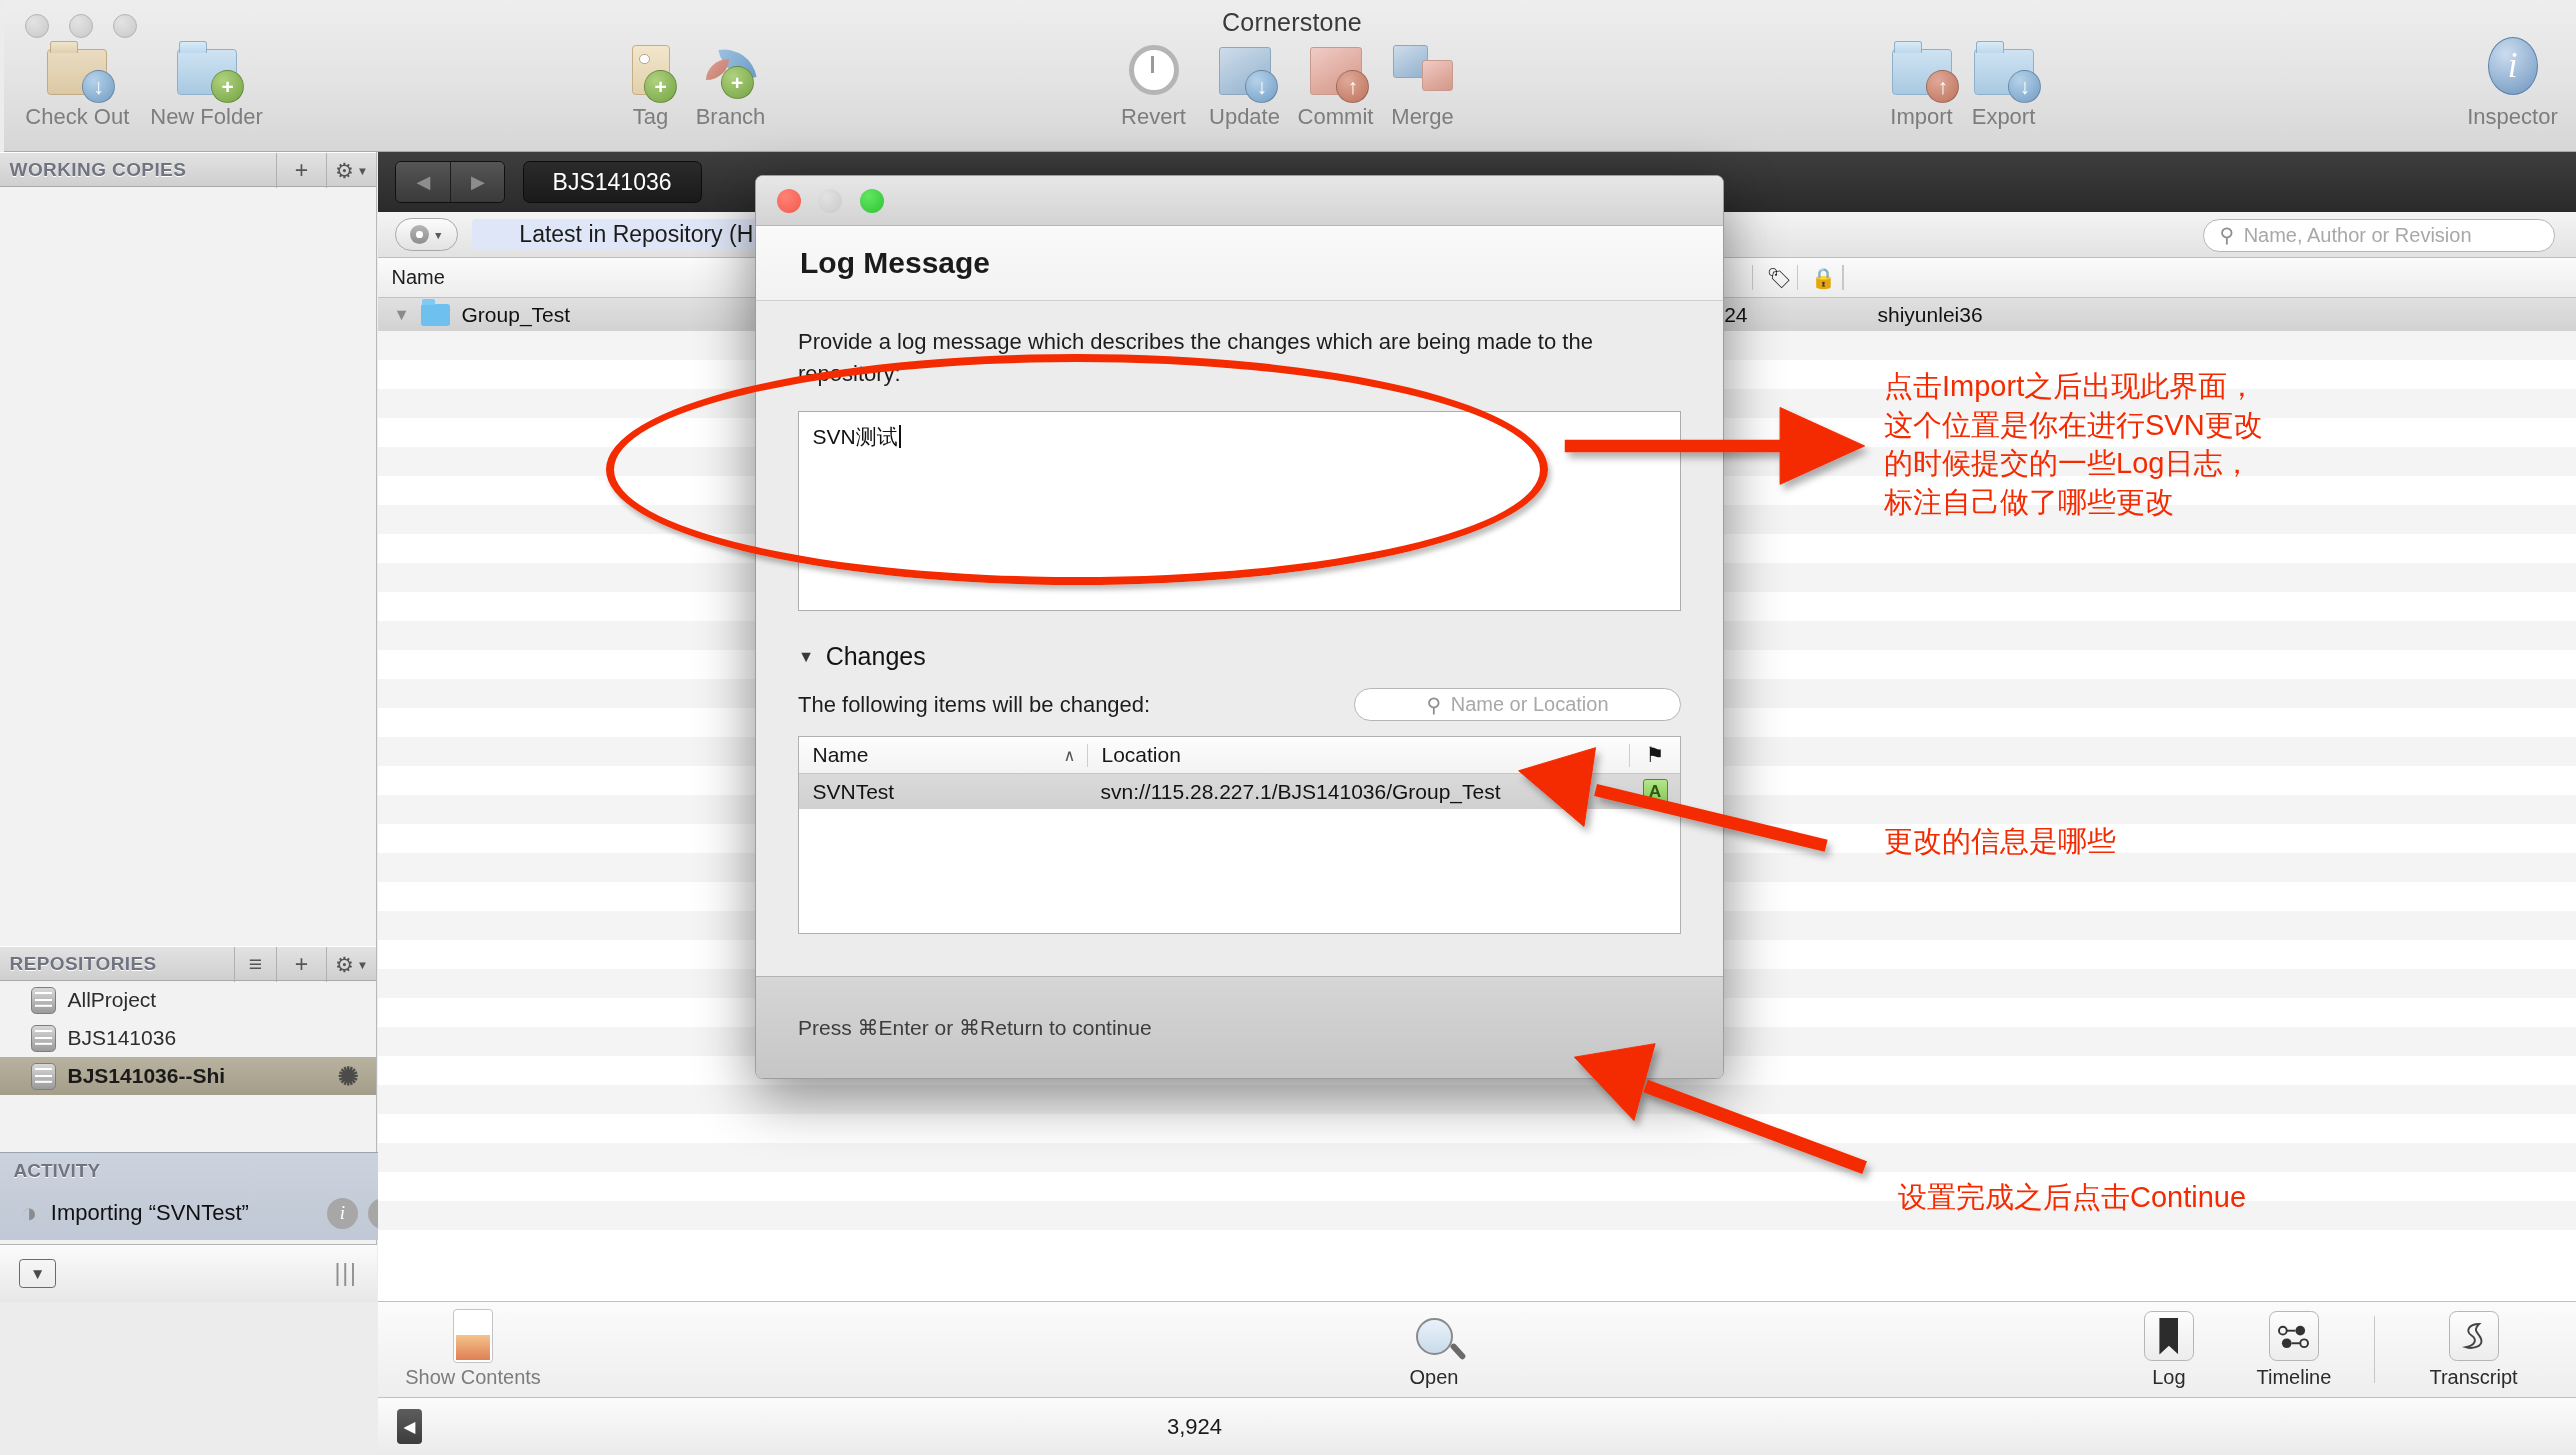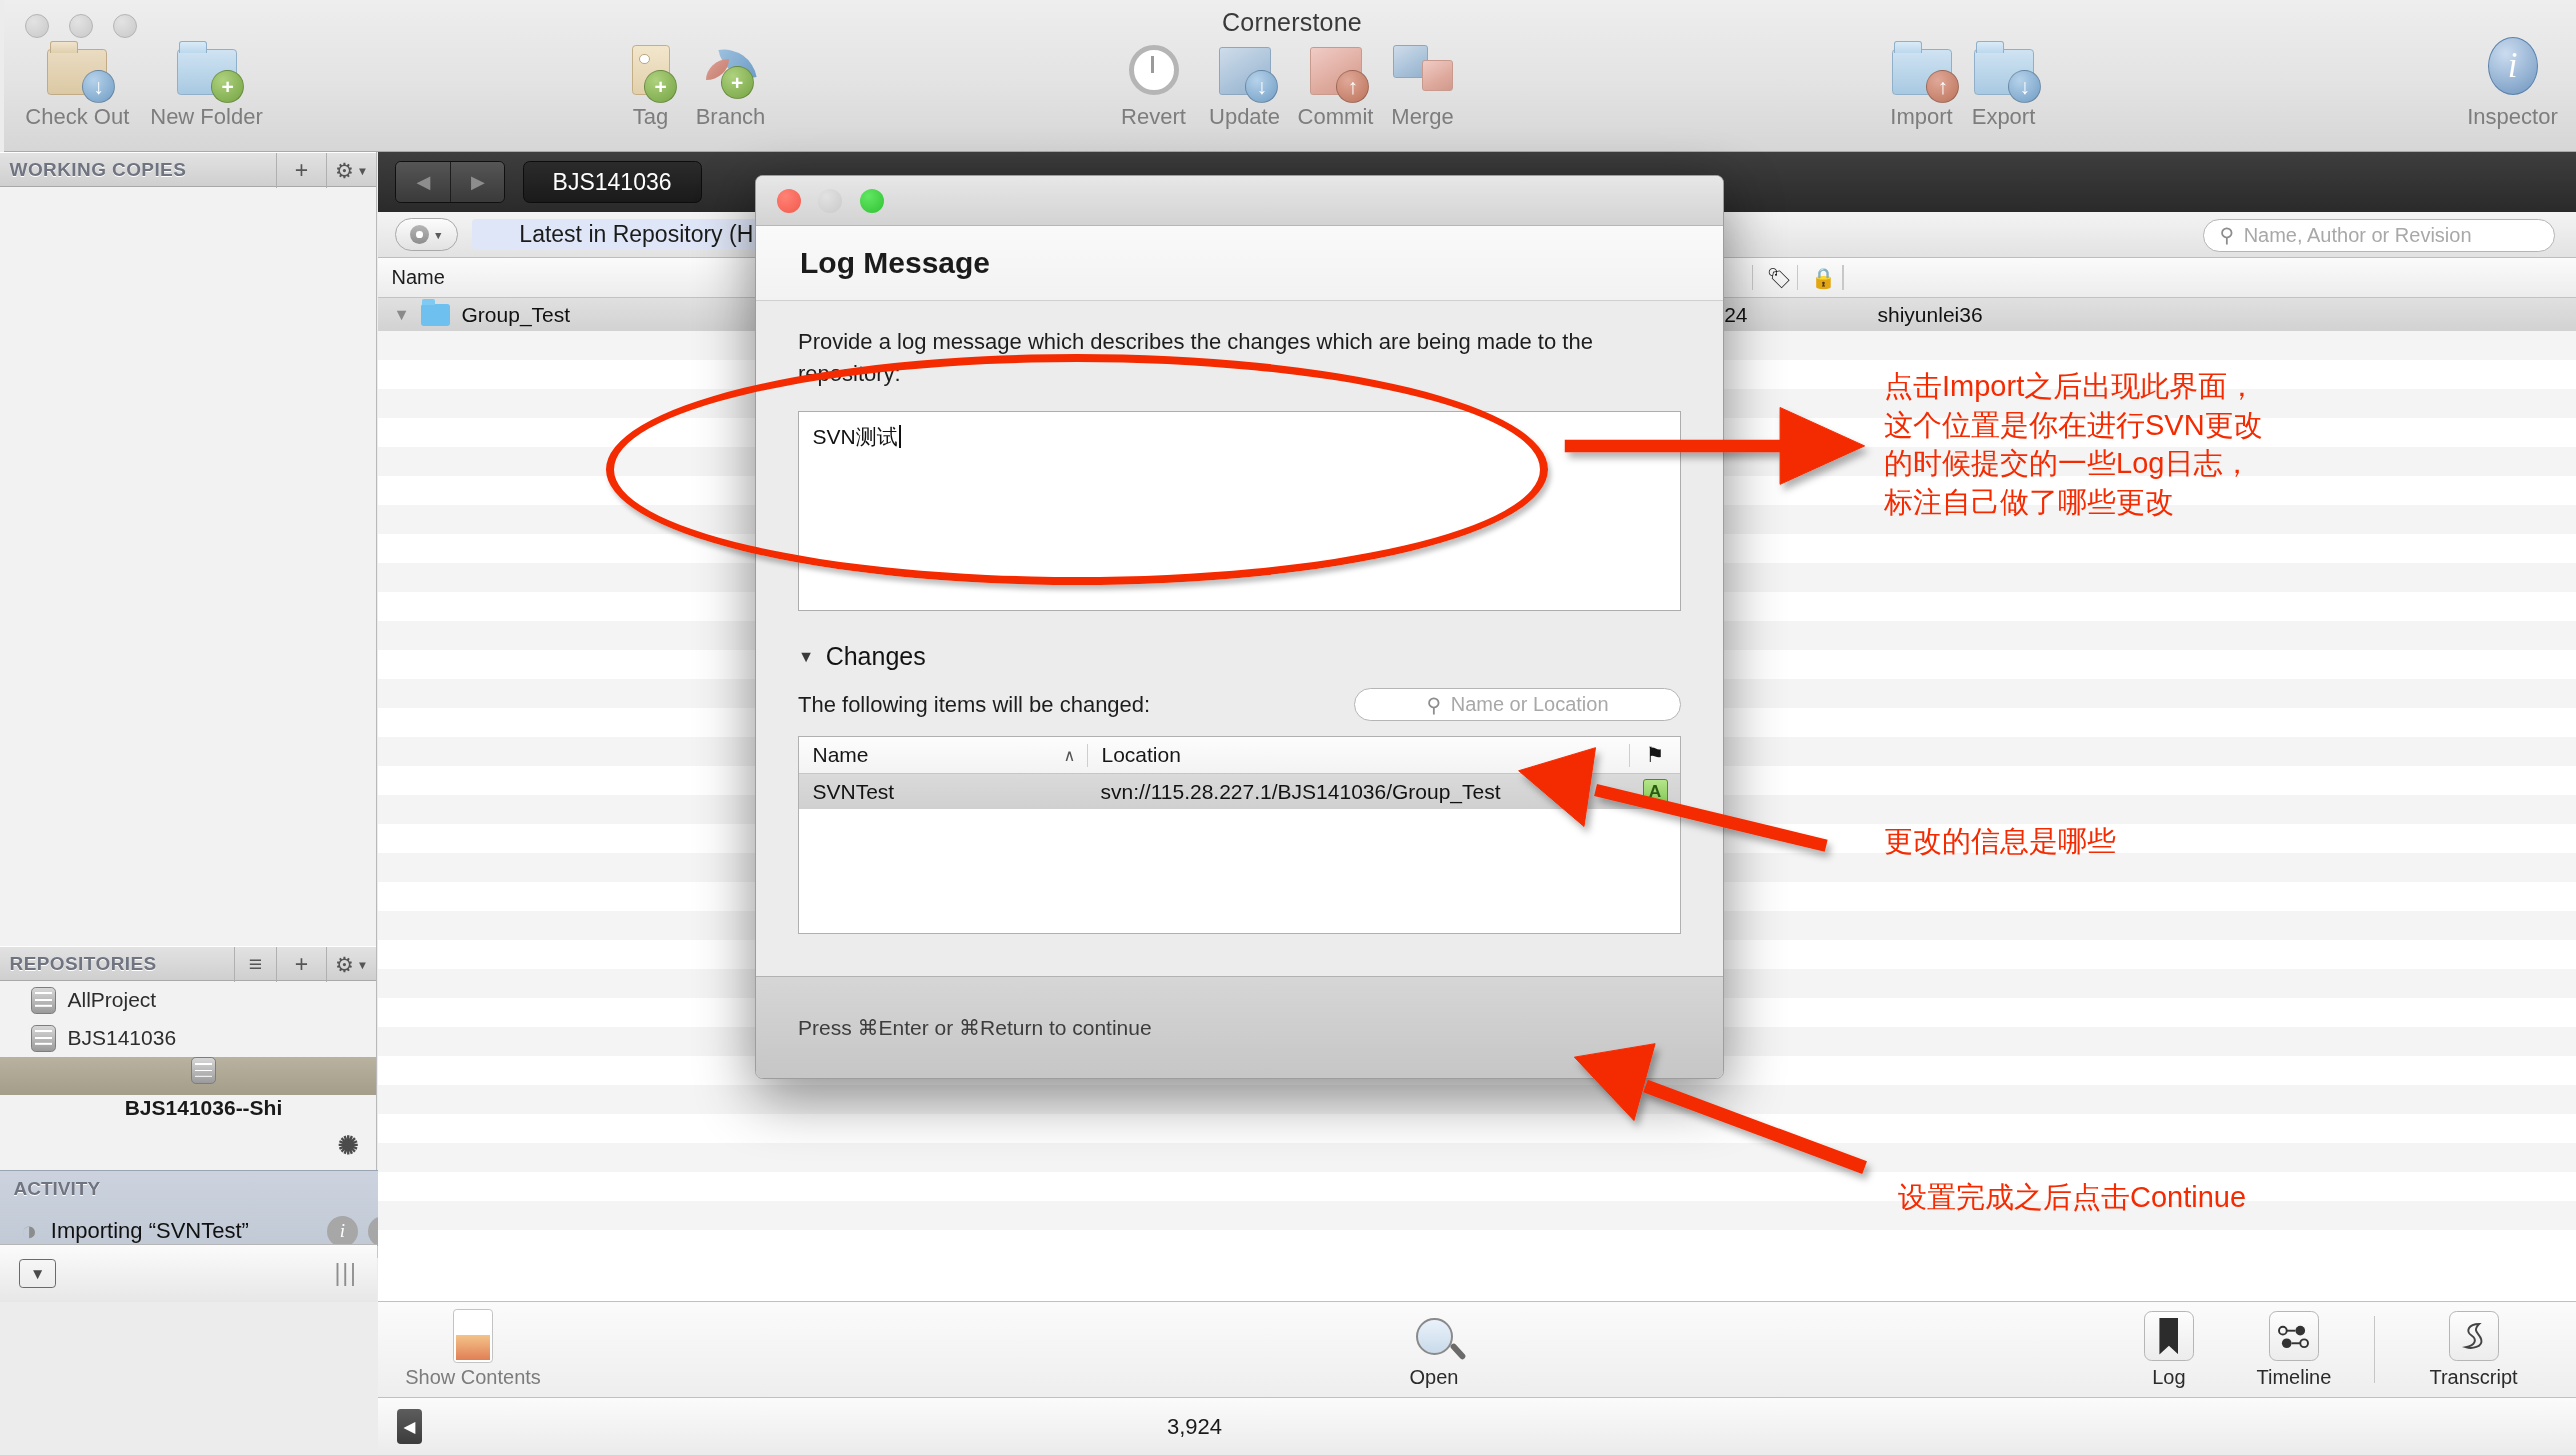--- a/index.html
+++ b/index.html
@@ -133,33 +133,33 @@
   }
   .sect-btn.narrow { width: 42px; }
   .gear { font-size:21px; }
   .sb-list { background:#f2f2f2; }
   .sb-row {
     height: 38px; display:flex; align-items:center; padding-left: 31px;
     font-size: 21px; color:#2c2c2c; gap: 11.5px;
   }
   .sb-row.selected {
     background: linear-gradient(to bottom,#b8b2a0,#a49d89);
-    font-weight:bold; color:#1a1a1a;flex-direction:column;
+    font-weight:bold; color:#1a1a1a;
   }
   .db-ic {
     width:25px;height:27px;border-radius:4.8px;
     background: linear-gradient(to bottom,#d8d8d8,#9a9a9a);
     border:1px solid #7d7d7d; position:relative; flex:none;
   }
   .db-ic:before{content:"";position:absolute;left:2.9px;top:4.8px;right:2.9px;height:1.9px;background:#fff;}
   .db-ic:after{content:"";position:absolute;left:2.9px;top:11.5px;right:2.9px;height:1.9px;background:#fff;box-shadow:0 5.8px 0 #fff;}
   .spinner { margin-left:auto; margin-right:17.3px; font-size:25px; color:#4b4b4b; }
 
   .activity {
-    position:absolute; left:0; bottom:44px; width:412px;
+    position:absolute; left:0; bottom:62px; width:412px;
     background: linear-gradient(to bottom,#ccd3de,#c0c8d5);
     border-top:1px solid #9aa3b0;
   }
   .activity .hdr { font-size:19px;font-weight:bold;color:#6f7480;text-shadow:0 1px 0 #fff;padding:7.7px 0 3.8px 13.5px;}
   .act-row { display:flex; align-items:center; height:54px; padding:0 13.5px 0 21px; gap:13.5px;}
   .act-spin { font-size:27px; color:#8c8c8c; }
   .act-text { font-size:22px; color:#111; }
   .act-btns { margin-left:auto; display:flex; gap:9.6px; }
   .circ-btn {
     width:31px;height:31px;border-radius:50%;background:#a7a7a7;color:#fff;

